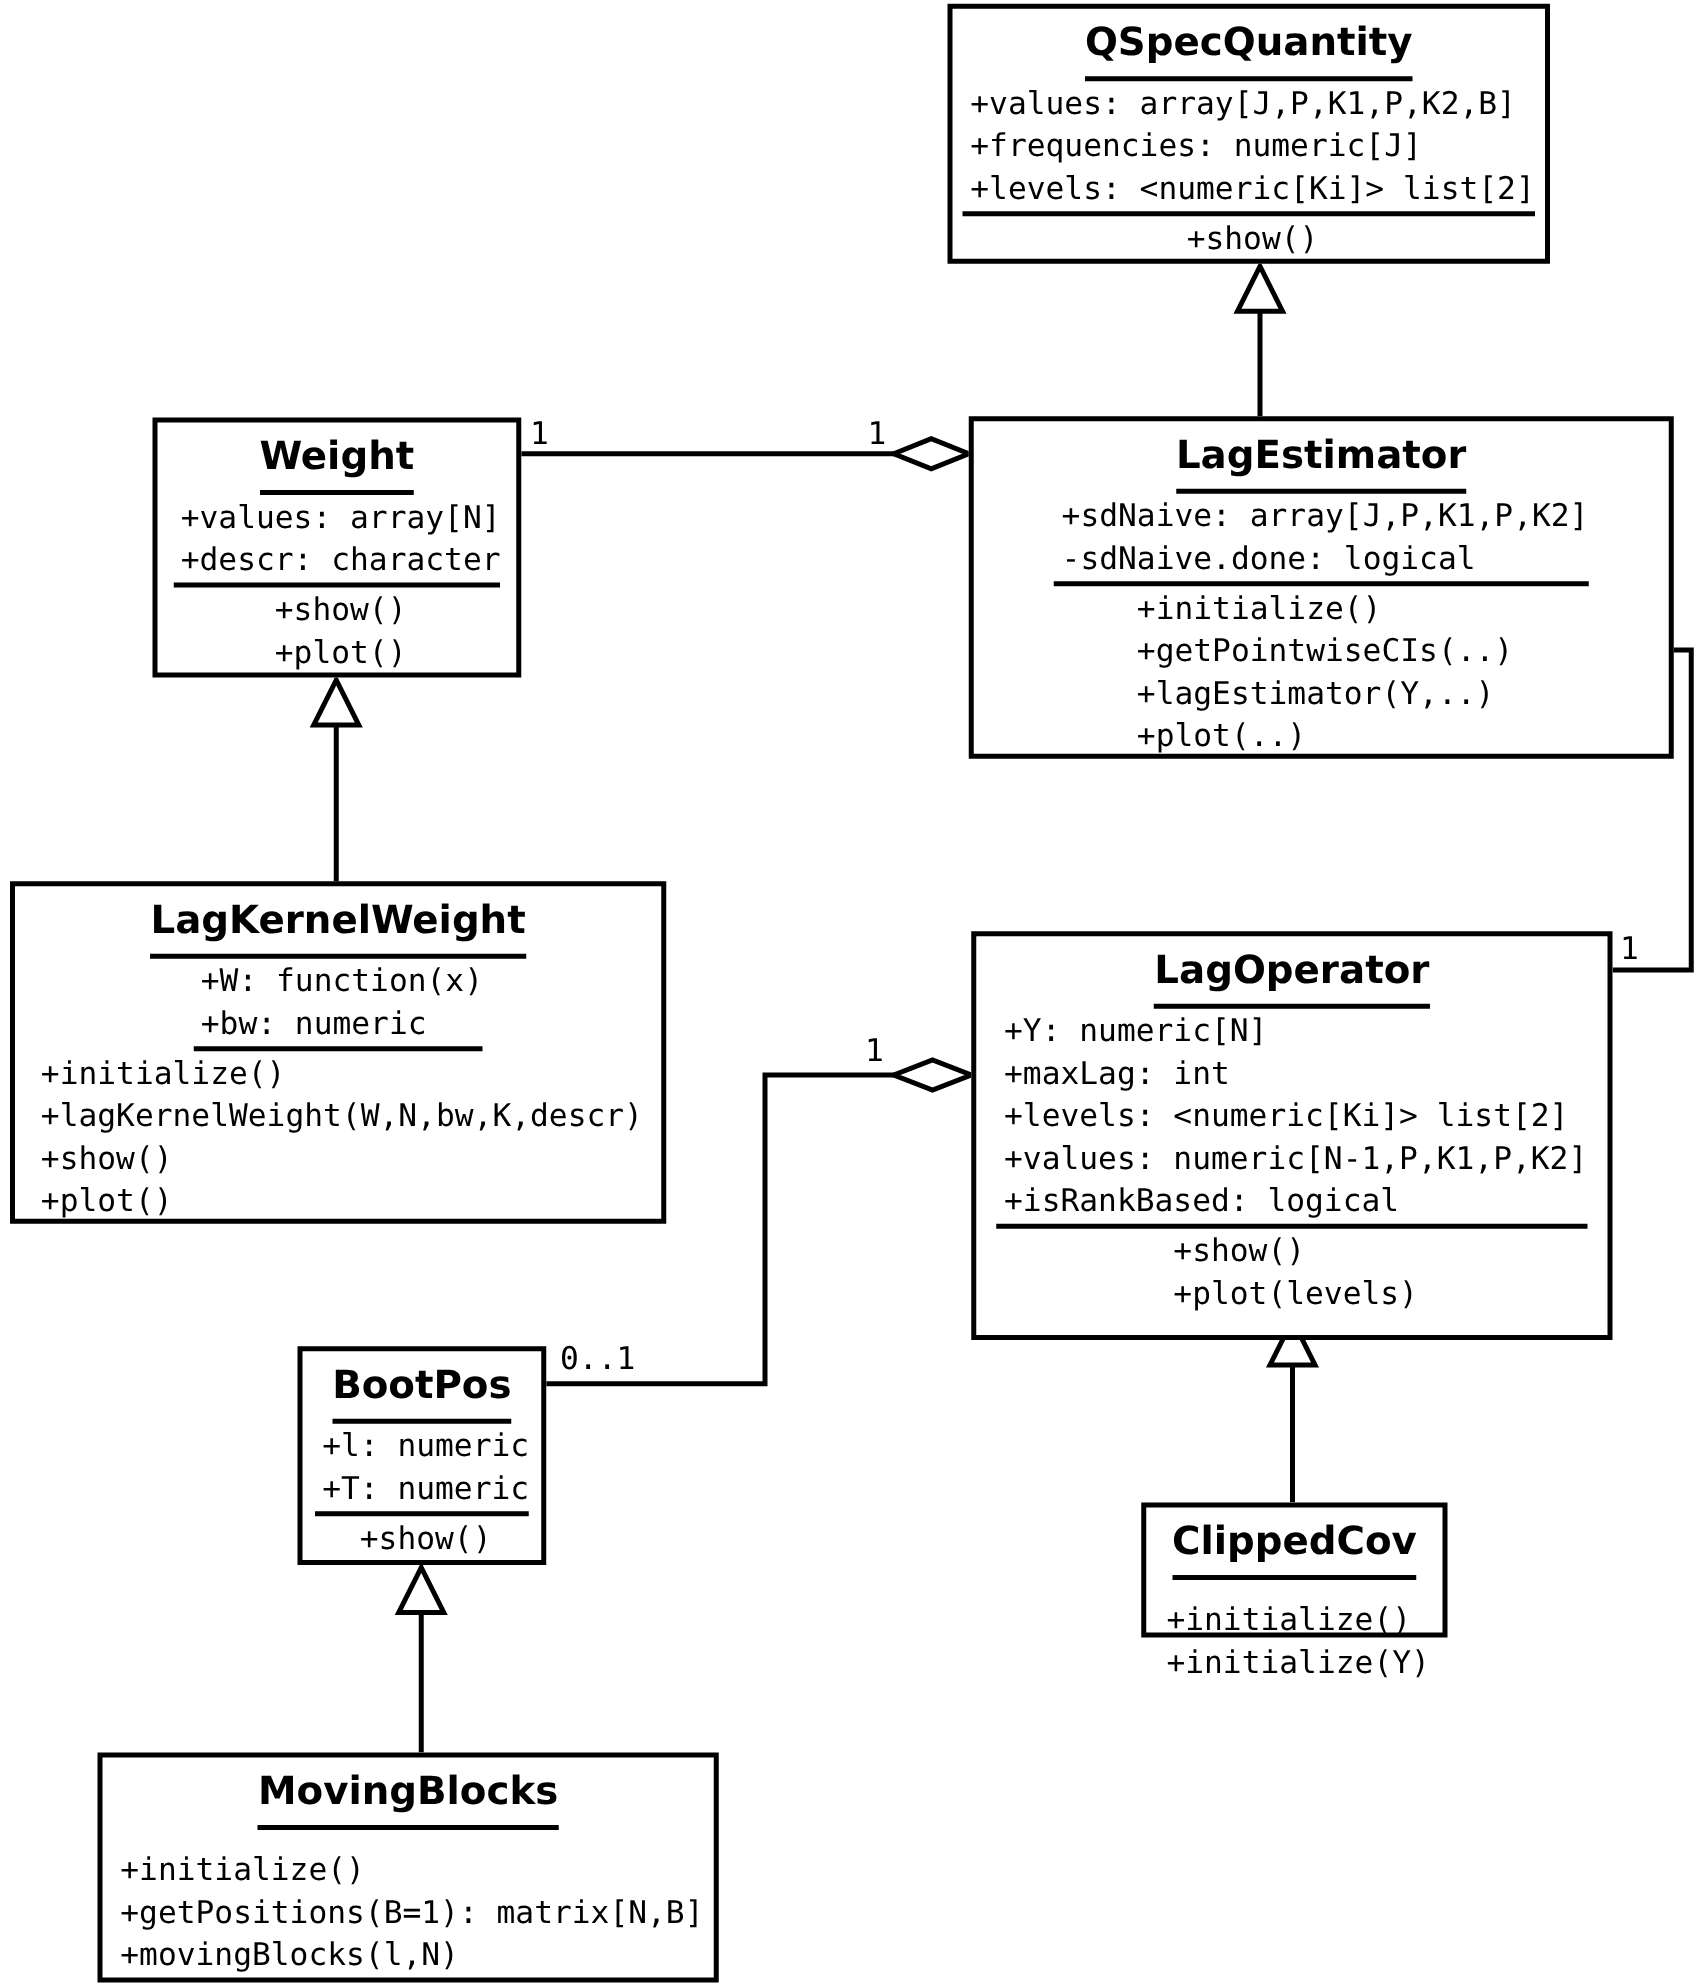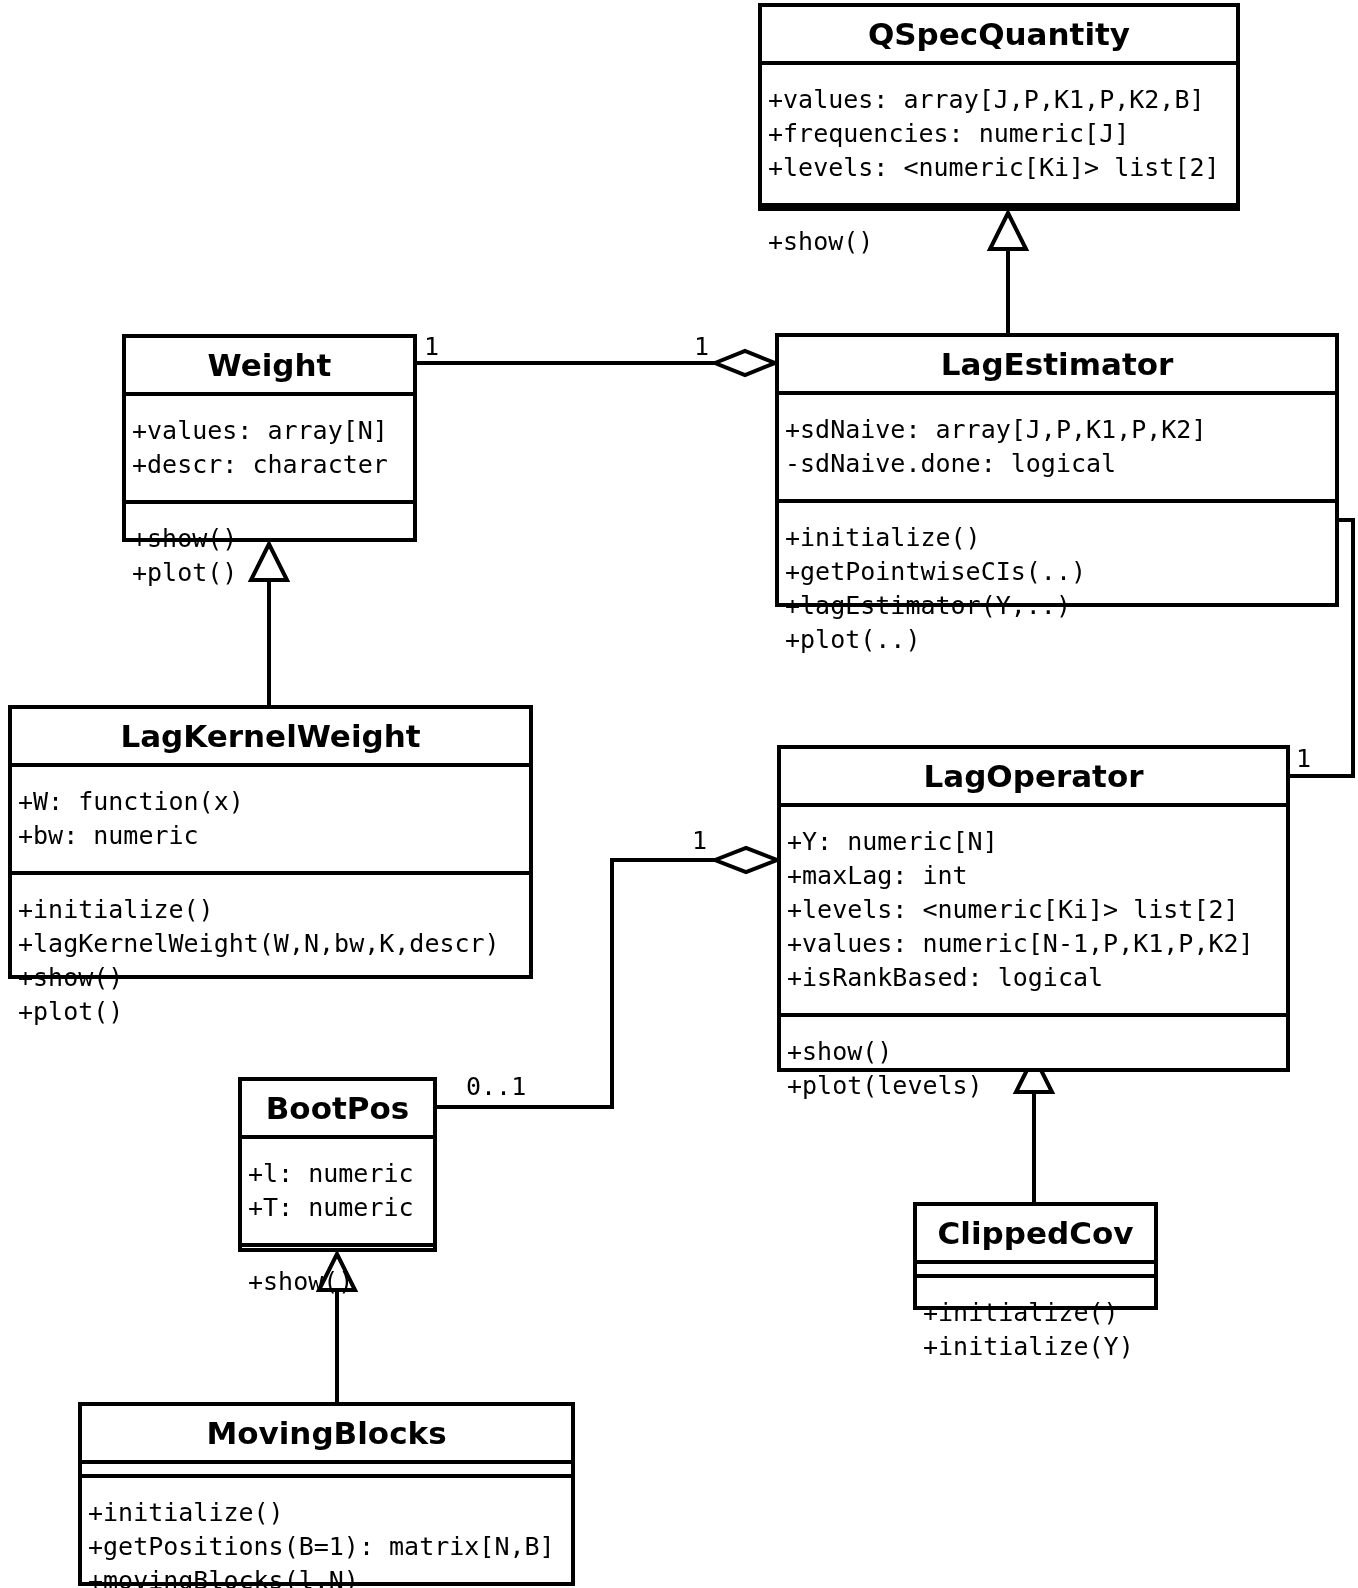--- a/index.html
+++ b/index.html
@@ -4,28 +4,28 @@
 <style>
   html,body{margin:0;padding:0;background:#fff;}
   .canvas{
     position:relative;width:1358px;height:1588px;background:#ffffff;
     font-family:"DejaVu Sans Mono","Liberation Mono",monospace;color:#000;
     overflow:hidden;
   }
   svg.wires{position:absolute;left:0;top:0;width:1358px;height:1588px;}
   .cls{
     position:absolute;border:4px solid #000;background:#fff;
-    display:flex;flex-direction:column;box-sizing:border-box;
+    display:flex;flex-direction:column;box-sizing:border-box;align-items:center;
   }
   .cls .title{
     font-family:"DejaVu Sans","Liberation Sans",sans-serif;font-weight:bold;
     font-size:31px;line-height:54px;height:54px;text-align:center;
     border-bottom:4px solid #000;flex:0 0 auto;white-space:nowrap;overflow:hidden;
   }
-  .compartment{border-bottom:4px solid #000;padding:18px 0;flex:0 0 auto;}
+  .compartment{border-bottom:4px solid #000;padding:1px 0;flex:0 0 auto;}
   .compartment.methods{border-bottom:none;flex:1 1 auto;}
   .compartment.empty{height:10px;padding:0;}
   .row{font-size:25px;line-height:34px;padding-left:6px;white-space:pre;overflow:hidden;}
   .mult{position:absolute;font-size:25px;line-height:30px;white-space:nowrap;}
 </style>
 </head>
 <body>
 
 <div class="canvas">
 
@@ -65,21 +65,21 @@
       <polyline points="437,1107 612,1107 612,860 717,860" fill="none" stroke="#000" stroke-width="4"></polyline>
       <polygon points="715,860 746,848 777,860 746,872" fill="#fff" stroke="#000" stroke-width="4"></polygon>
     </g>
   </svg>
 
   <div class="mult" style="left:424px;top:332px">1</div>
   <div class="mult" style="left:694px;top:332px">1</div>
   <div class="mult" style="left:1308px;top:487px">1</div>
   <div class="mult" style="left:1296px;top:744px">1</div>
   <div class="mult" style="left:692px;top:826px">1</div>
-  <div class="mult" style="left:466px;top:1072px">0..1</div>
+  <div class="mult" style="left:448px;top:1072px">0..1</div>
 
   <div class="cls" style="left:758px;top:3px;width:482px;height:208px">
     <div class="title">QSpecQuantity</div>
     <div class="compartment attrs">
       <div class="row">+values: array[J,P,K1,P,K2,B]</div>
       <div class="row">+frequencies: numeric[J]</div>
       <div class="row">+levels: &lt;numeric[Ki]&gt; list[2]</div>
     </div>
     <div class="compartment methods">
       <div class="row">+show()</div>

